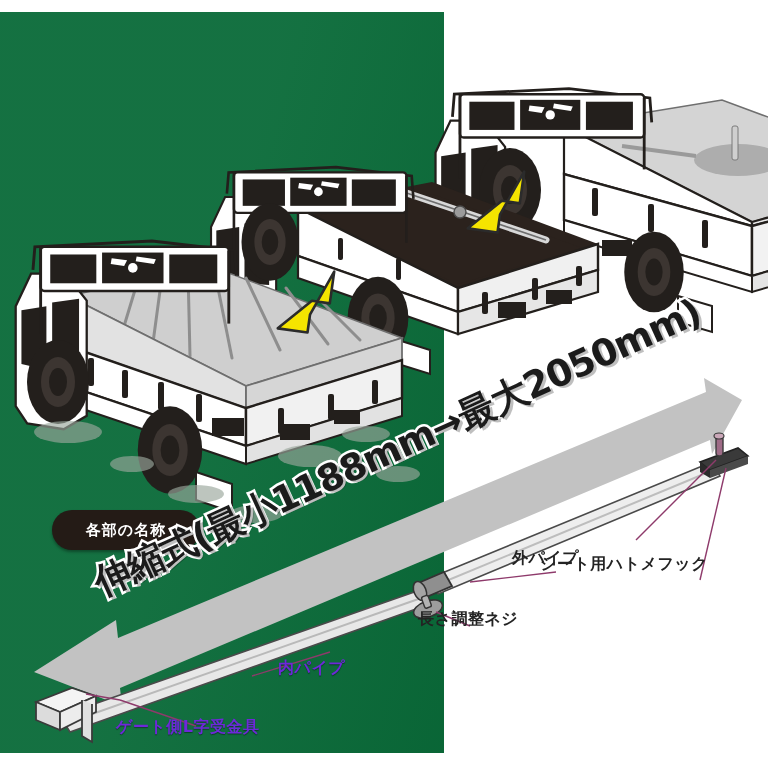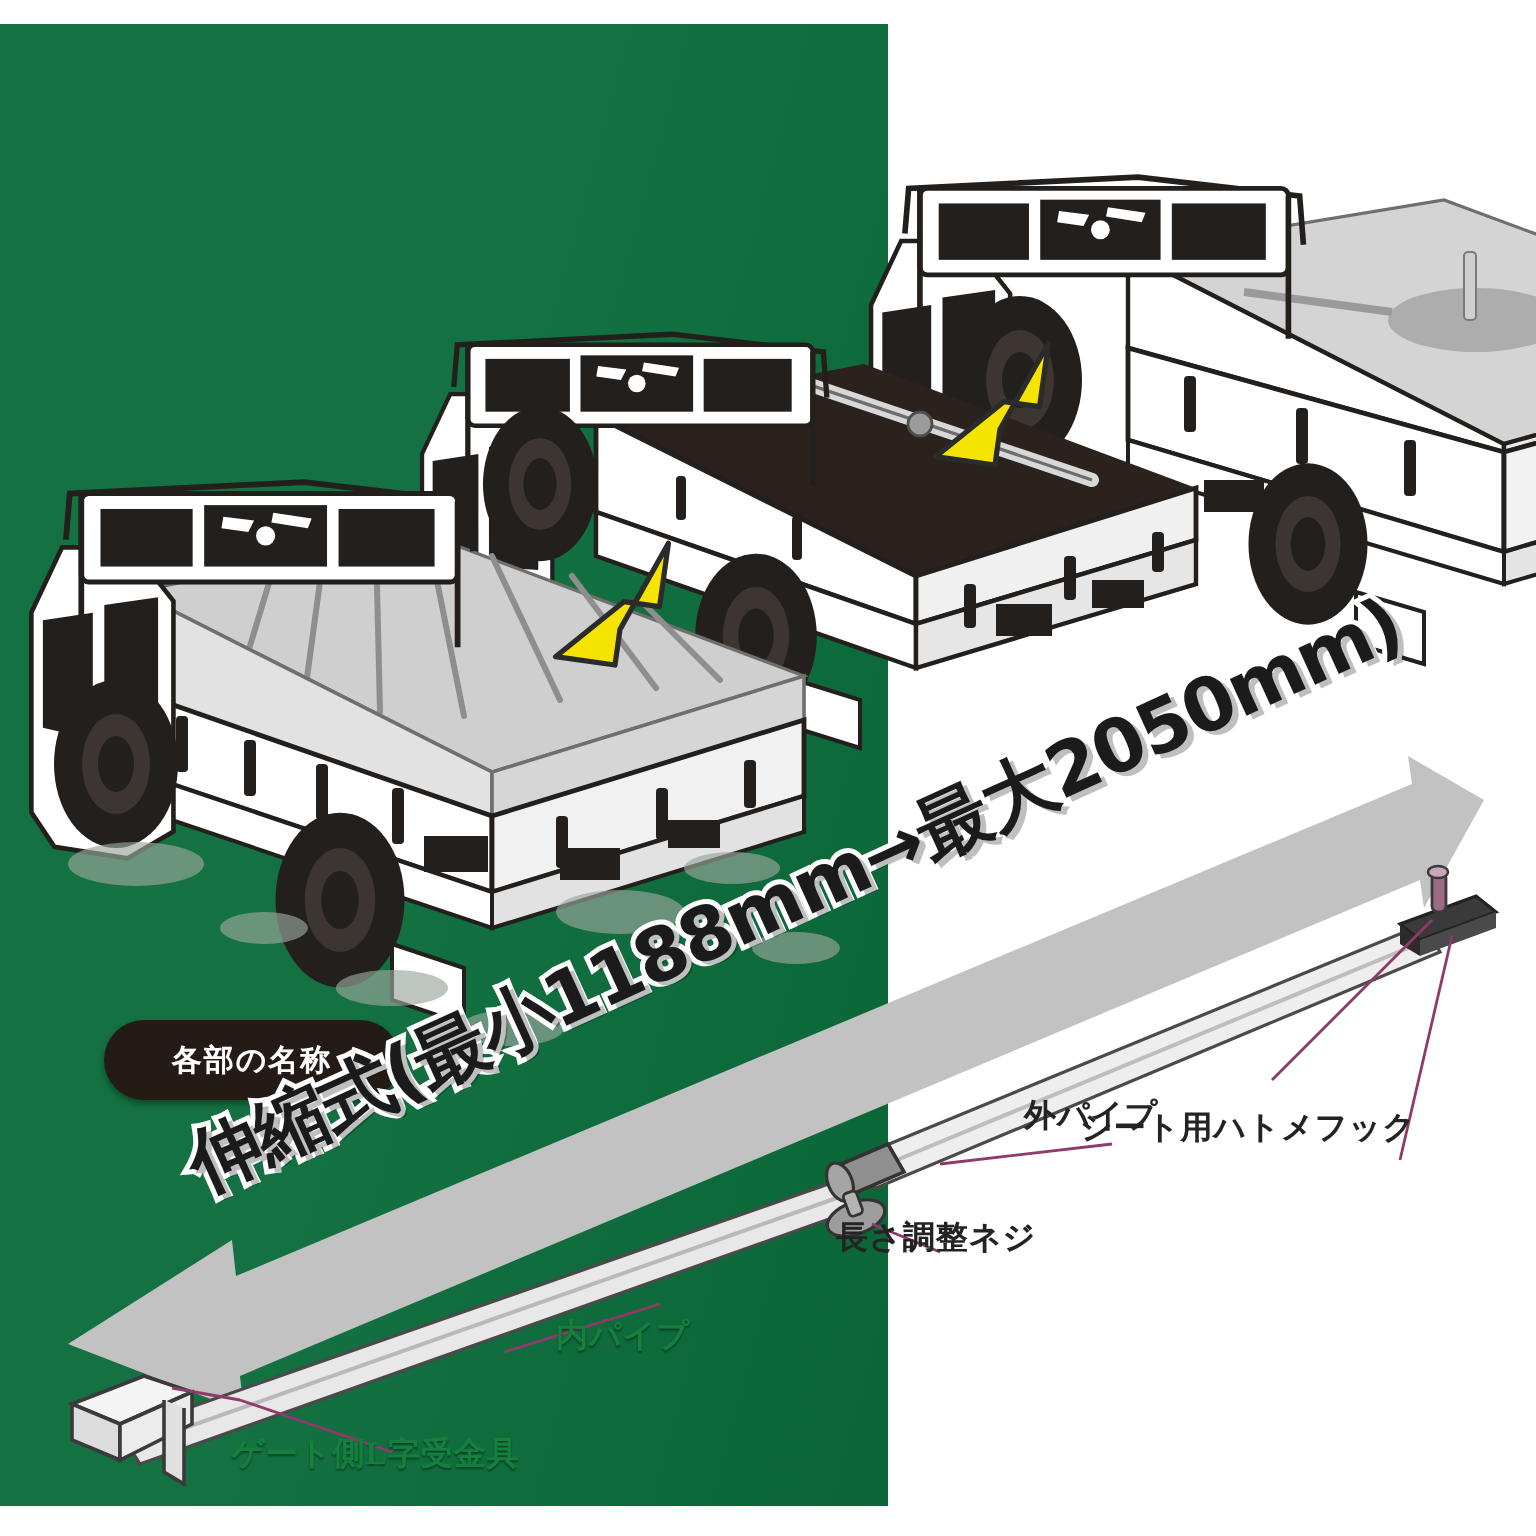--- a/index.html
+++ b/index.html
@@ -31,21 +31,21 @@
             white-space:nowrap;font-size:37px;font-weight:900;
             font-family:"DejaVu Sans","Liberation Sans",sans-serif;
             color:#1b1b1b;letter-spacing:-1px;
             -webkit-text-stroke:5px #ffffff;paint-order:stroke fill;
             text-shadow:2px 3px 0 rgba(0,0,0,.25);}
 
   
   .lbl{position:absolute;font-size:16px;font-weight:700;color:#2b2b2b;
        white-space:nowrap;letter-spacing:.5px;}
   .lbl.onwhite{color:#232323;}
-  .lbl.ongreen{color:#15803d;text-shadow:0 1px 1px rgba(0,0,0,.4);font-family:Liberation Serif, serif;}
+  .lbl.ongreen{color:#6d28d9;text-shadow:0 1px 1px rgba(0,0,0,.4);}
 
   #l-sheet-hook{left:540px;top:554px;}
   #l-outer-pipe{left:492px;top:548px;margin-left:20px;}
   #l-torii{left:612px;top:585px;}
   #l-screw{left:418px;top:609px;font-family:Liberation Serif, serif;}
   #l-inner-pipe{left:278px;top:658px;}
   #l-gate{left:116px;top:717px;}
 </style>
 </head>
 <body>

